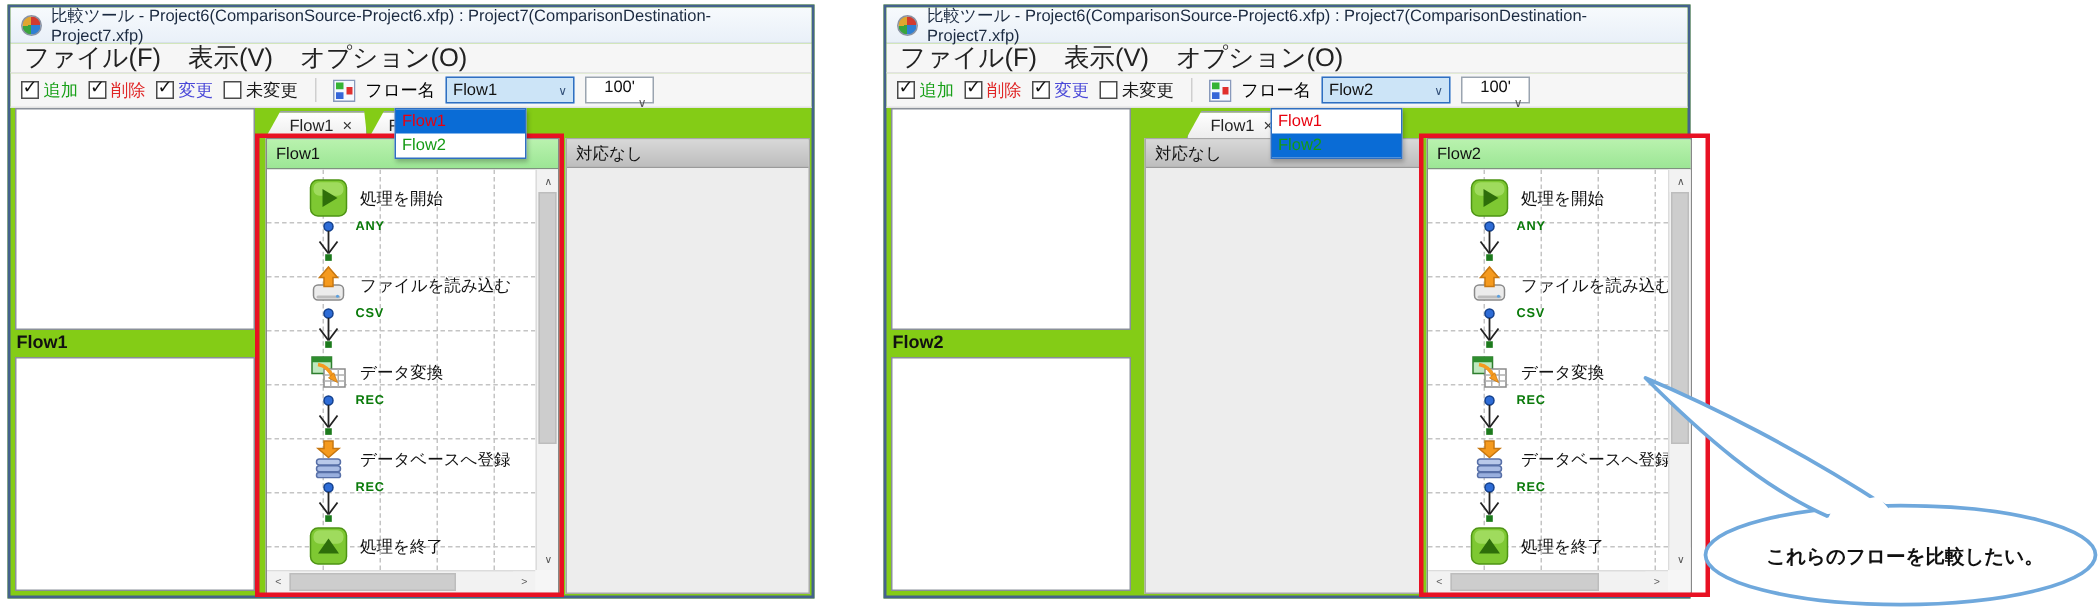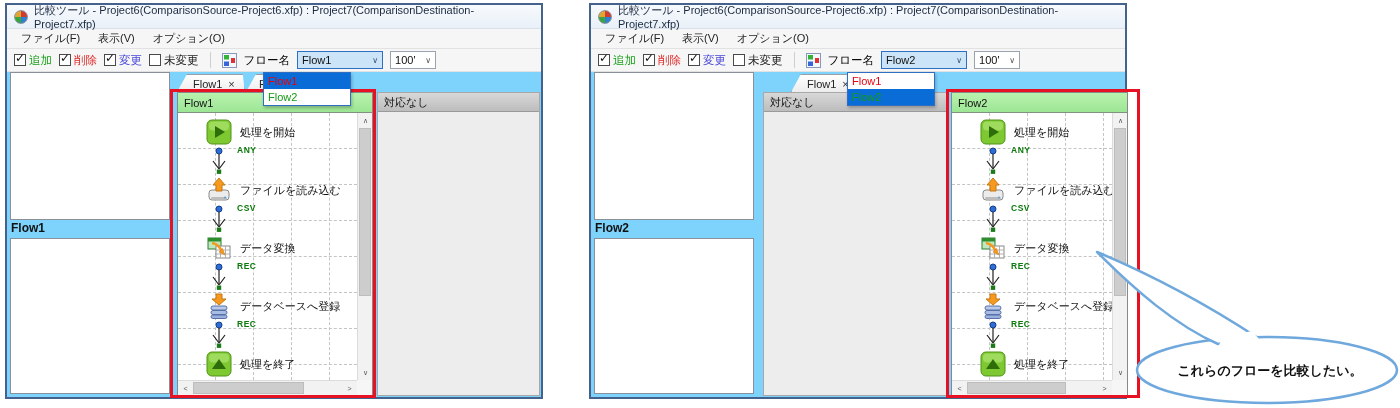--- a/index.html
+++ b/index.html
@@ -1,37 +1,37 @@
 <!DOCTYPE html>
 <html><head>
 <meta charset="utf-8">
 <style>
   * { margin:0; padding:0; box-sizing:border-box; }
   html,body { width:1400px; height:408px; background:#ffffff; font-family:"Liberation Sans","DejaVu Sans",sans-serif; overflow:hidden; }
 
   
-  .win { position:absolute; top:3px; width:538px; height:396px; border:2px solid #44628c; background:#7dd3fc; overflow:visible; }
+  .win { position:absolute; top:3px; width:538px; height:396px; border:2px solid #44628c; background:#84cc16; overflow:visible; }
   #win1 { left:5px; } #win2 { left:589px; }
   .tbar { height:24px; background:linear-gradient(#f7fafd,#e9f0f8); display:flex; align-items:center; gap:6px; padding:0 7px; font-size:11px; color:#1b2a40; border-bottom:1px solid #d8e0ea; }
   .appicon { width:14px; height:14px; border-radius:50%; background:conic-gradient(#d23b2f 0 25%, #2f7fd2 25% 50%, #39a53c 50% 75%, #e0a62f 75% 100%); border:1px solid #8a93a3; flex:none; }
-  .mbar { height:20px; background:#f6f6f6; display:flex; align-items:center; gap:18px; padding:0 14px; font-size:11px; color:#222; border-bottom:1px solid #e2e2e2; }
+  .mbar { height:20px; background:#f6f6f6; display:flex; align-items:center; gap:18px; padding:0 9px; font-size:17px; color:#222; border-bottom:1px solid #e2e2e2; }
   .mitem { cursor:default; }
   .tlbar { height:23px; background:#f6f6f6; display:flex; align-items:center; gap:7px; padding:0 7px; font-size:11.5px; border-bottom:1px solid #e2e2e2; }
   .content { position:relative; height:327px; overflow:visible; }
 
   
   .cbx { display:flex; align-items:center; gap:3px; }
   .cb { width:12px; height:12px; background:#fff; border:1px solid #4a4a4a; position:relative; flex:none; }
   .cb .ck { position:absolute; left:0px; top:-4px; font-size:12px; color:#111; font-weight:bold; }
   .lab-green { color:#18a018; } .lab-red { color:#e02525; } .lab-blue { color:#4a48d8; } .lab-black { color:#1a1a1a;font-family:Liberation Serif, serif; }
   .tsep { width:1px; height:16px; background:#cfcfcf; margin:0 4px; }
   .flowgrid-icon { width:15px; height:15px; flex:none; }
   .combo { width:86px; height:18px; background:#cce4f7; border:1px solid #2f6fc1; display:flex; align-items:center; padding:0 4px; font-size:11px; color:#111; }
   .combo .chev { margin-left:auto; font-size:8px; color:#33517a; }
-  .combo-zoom { width:46px; height:18px; background:#fff; border:1px solid #9aa4b0; display:flex; align-items:center; padding:0 4px; font-size:11px; color:#111; }
+  .combo-zoom { width:46px; height:18px; background:#fff; border:1px solid #9aa4b0; display:flex; align-items:center; padding:0 4px; font-size:11px; color:#111;flex-direction:column; }
   .combo-zoom .chev { margin-left:auto; font-size:8px; color:#555; }
 
   
   .dropdown { position:absolute; top:0px; left:256px; width:88px; background:#fff; border:1px solid #2f6fc1; z-index:60; box-shadow:1px 2px 3px rgba(0,0,0,.25); }
   .opt { height:16px; line-height:16px; padding:0 4px; font-size:11px; }
   .opt.sel { background:#0a6cd6; }
   .c-red { color:#e8000e; } .c-green { color:#149a14; }
 
   
   .side-top { position:absolute; left:3px; top:0px; width:160px; height:148px; background:#fff; border:1px solid #8a9099; }

